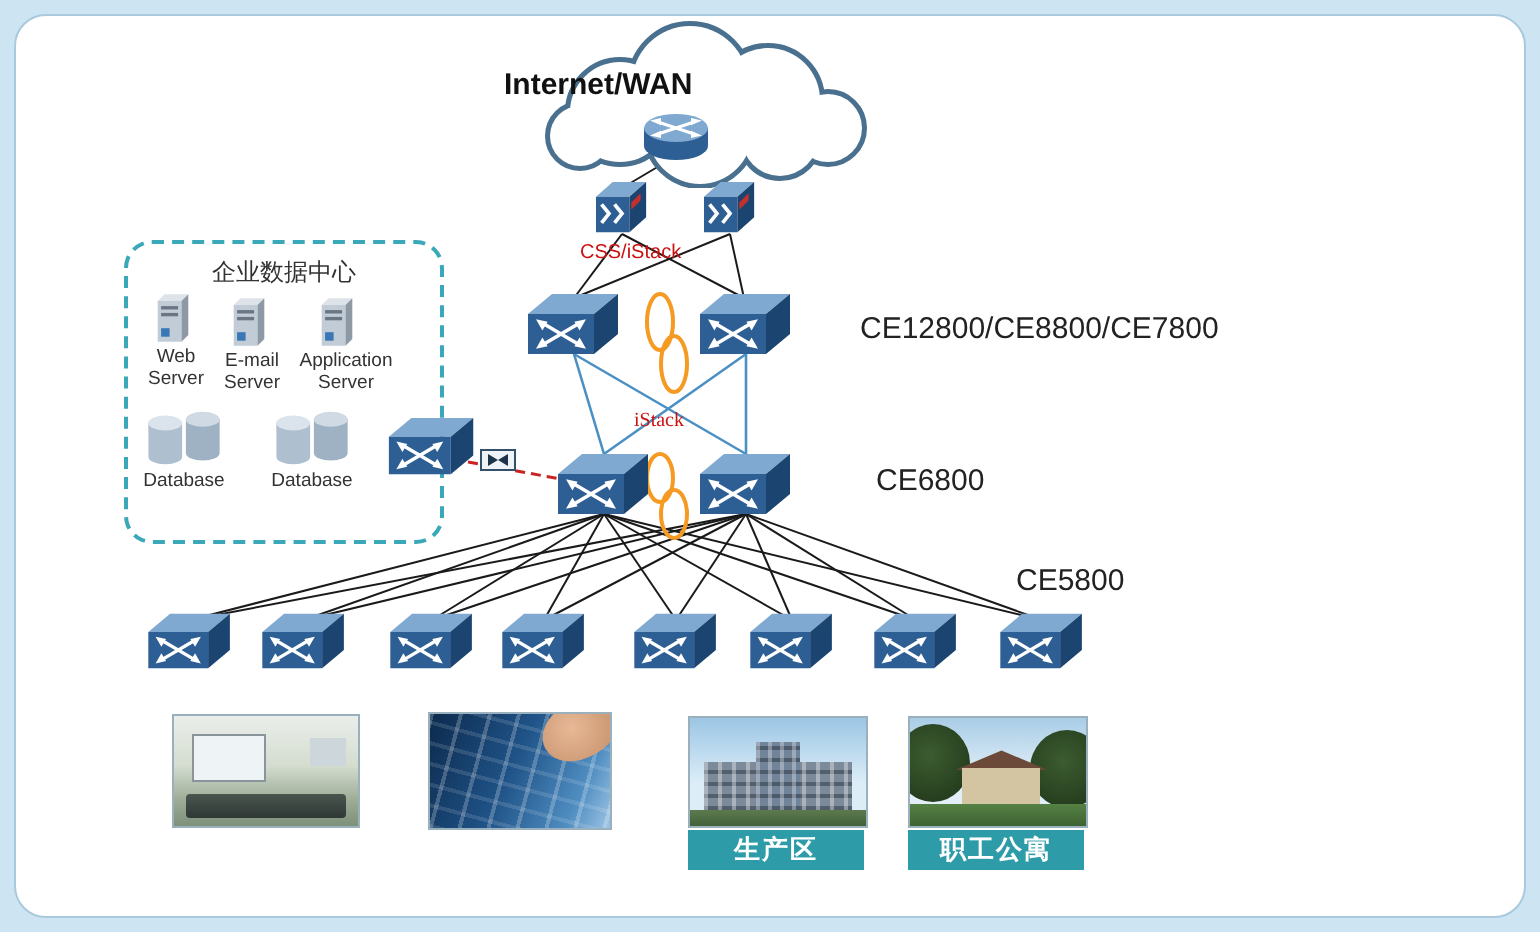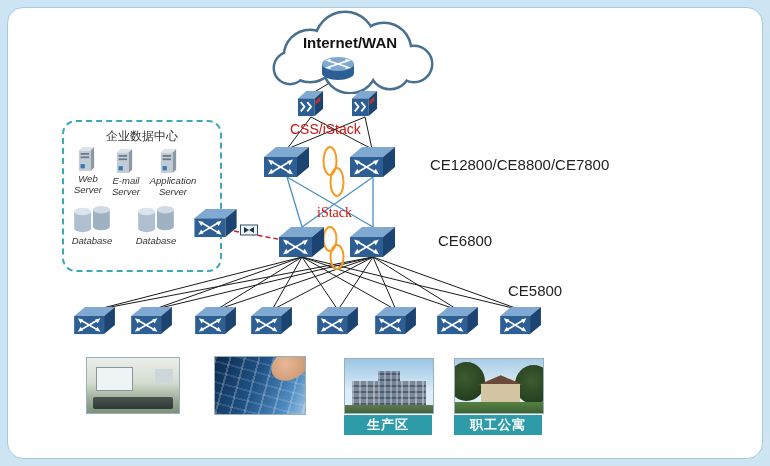--- a/index.html
+++ b/index.html
@@ -12,33 +12,33 @@
   .node{position:absolute;}
   .sw{width:46px;height:32px;}
   .sw.acc{width:42px;height:29px;}
   .sw.dcsw{width:44px;height:30px;}
   .gw{width:26px;height:28px;}
   .rt{width:36px;height:26px;}
   .mod{width:18px;height:12px;}
   .node svg{display:block;width:100%;height:100%;}
 
   .cloud{position:absolute;left:252px;top:8px;width:196px;height:86px;}
-  .cloud-label{position:absolute;left:0;top:26px;width:100%;text-align:center;
+  .cloud-label{position:absolute;left:0;top:26px;width:100%;
                font-size:15px;font-weight:bold;color:#111;}
 
   .lbl{position:absolute;font-size:15px;color:#222;white-space:nowrap;}
-  .lbl.red{color:#cc1111;font-size:14px;}
+  .lbl.red{color:#cc1111;font-size:10px;}
 
   
   .dc{position:absolute;left:62px;top:120px;width:156px;height:148px;background:#fff;
       border:2px dashed #3aa8b8;border-radius:14px;}
   .dc-title{position:absolute;left:0;top:6px;width:100%;text-align:center;font-size:12px;color:#333;}
   .srv{position:absolute;width:17px;height:26px;}
   .db{position:absolute;width:40px;height:30px;}
-  .mini-lbl{position:absolute;font-size:9.5px;line-height:1.15;text-align:center;color:#333;font-style:italic;}
+  .mini-lbl{position:absolute;font-size:9.5px;line-height:1.15;text-align:center;color:#333;}
 
   
   .photo{position:absolute;overflow:hidden;border:1px solid #9ab0bd;}
   .site-bar{position:absolute;height:20px;background:#2d9ca8;color:#fff;font-size:13px;
             font-weight:bold;text-align:center;line-height:20px;letter-spacing:1px;}
 
   .p-training{background:linear-gradient(180deg,#eaeeea 0%,#d4ddd0 45%,#9fae99 75%,#7d9079 100%);}
   .p-training .screen{position:absolute;left:10%;top:16%;width:38%;height:40%;background:#eef3f5;border:1px solid #8a949b;}
   .p-training .board{position:absolute;right:6%;top:20%;width:20%;height:26%;background:#cdd6da;}
   .p-training .desks{position:absolute;left:6%;right:6%;bottom:8%;height:22%;

